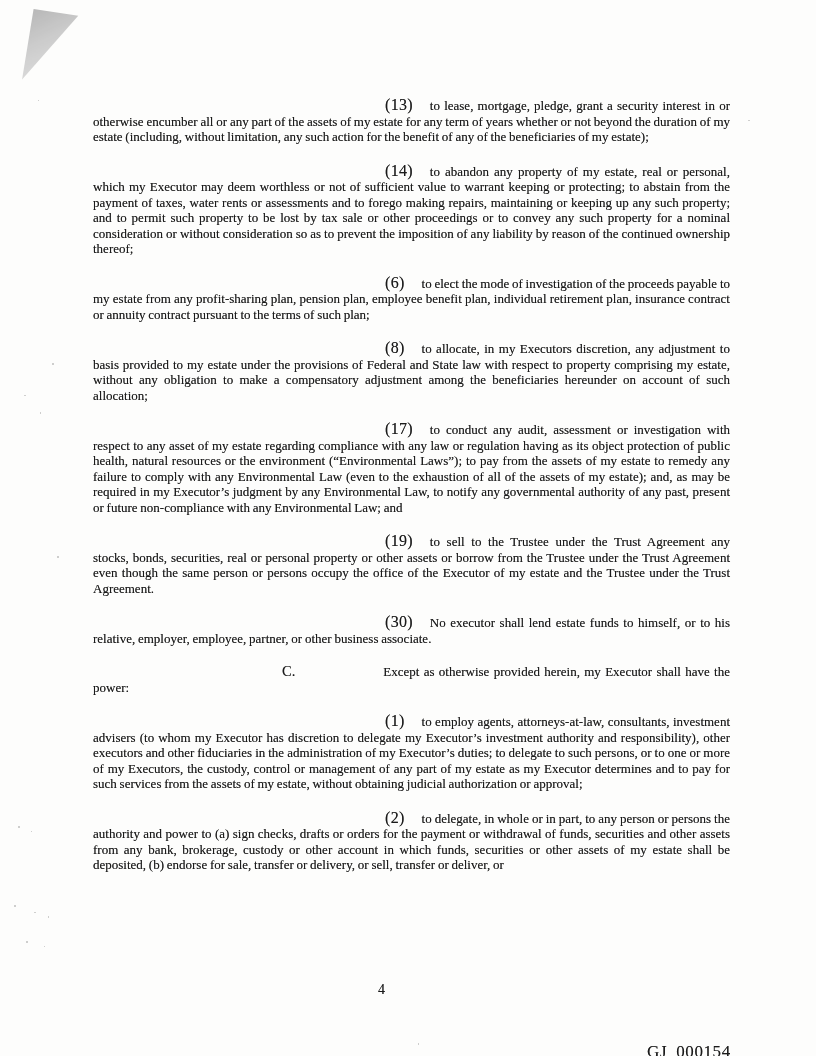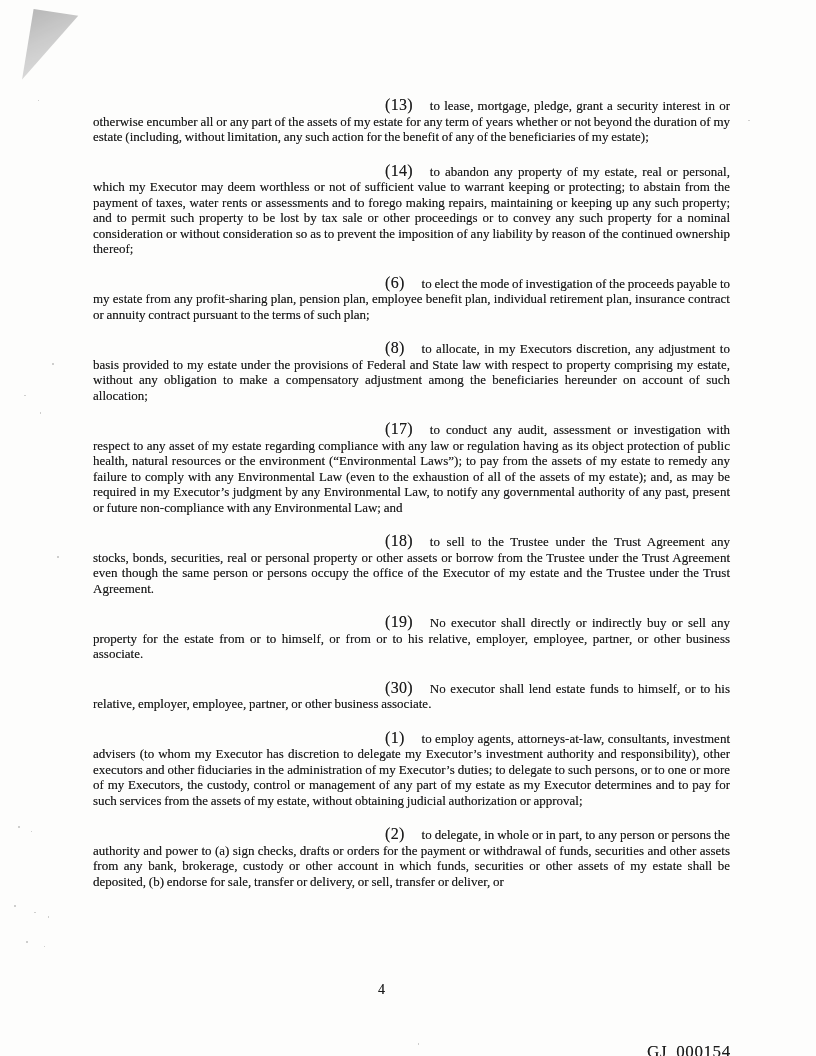--- a/index.html
+++ b/index.html
@@ -105,26 +105,26 @@
     <p class="para"><span class="pnum">(13)</span><span>to lease, mortgage, pledge, grant a security interest in or otherwise encumber all or any part of the assets of my estate for any term of years whether or not beyond the duration of my estate (including, without limitation, any such action for the benefit of any of the beneficiaries of my estate);</span></p>
 
     <p class="para"><span class="pnum">(14)</span><span>to abandon any property of my estate, real or personal, which my Executor may deem worthless or not of sufficient value to warrant keeping or protecting; to abstain from the payment of taxes, water rents or assessments and to forego making repairs, maintaining or keeping up any such property; and to permit such property to be lost by tax sale or other proceedings or to convey any such property for a nominal consideration or without consideration so as to prevent the imposition of any liability by reason of the continued ownership thereof;</span></p>
 
     <p class="para"><span class="pnum">(6)</span><span>to elect the mode of investigation of the proceeds payable to my estate from any profit-sharing plan, pension plan, employee benefit plan, individual retirement plan, insurance contract or annuity contract pursuant to the terms of such plan;</span></p>
 
     <p class="para"><span class="pnum">(8)</span><span>to allocate, in my Executors discretion, any adjustment to basis provided to my estate under the provisions of Federal and State law with respect to property comprising my estate, without any obligation to make a compensatory adjustment among the beneficiaries hereunder on account of such allocation;</span></p>
 
     <p class="para"><span class="pnum">(17)</span><span>to conduct any audit, assessment or investigation with respect to any asset of my estate regarding compliance with any law or regulation having as its object protection of public health, natural resources or the environment (“Environmental Laws”); to pay from the assets of my estate to remedy any failure to comply with any Environmental Law (even to the exhaustion of all of the assets of my estate); and, as may be required in my Executor’s judgment by any Environmental Law, to notify any governmental authority of any past, present or future non-compliance with any Environmental Law; and</span></p>
 
-    <p class="para"><span class="pnum">(18)</span><span>to sell to the Trustee under the Trust Agreement any stocks, bonds, securities, real or personal property or other assets or borrow from the Trustee under the Trust Agreement even though the same person or persons occupy the office of the Executor of my estate and the Trustee under the Trust Agreement.</span></p>
+    <p class="para"><span class="pnum">(19)</span><span>to sell to the Trustee under the Trust Agreement any stocks, bonds, securities, real or personal property or other assets or borrow from the Trustee under the Trust Agreement even though the same person or persons occupy the office of the Executor of my estate and the Trustee under the Trust Agreement.</span></p>
 
-    <p class="para"><span class="pnum">(19)</span><span>No executor shall directly or indirectly buy or sell any property for the estate from or to himself, or from or to his relative, employer, employee, partner, or other business associate.</span></p>
 
     <p class="para"><span class="pnum">(30)</span><span>No executor shall lend estate funds to himself, or to his relative, employer, employee, partner, or other business associate.</span></p>
 
+    <p class="sec"><span class="sletter">C.</span><span>Except as otherwise provided herein, my Executor shall have the power:</span></p>
 
     <p class="para"><span class="pnum">(1)</span><span>to employ agents, attorneys-at-law, consultants, investment advisers (to whom my Executor has discretion to delegate my Executor’s investment authority and responsibility), other executors and other fiduciaries in the administration of my Executor’s duties; to delegate to such persons, or to one or more of my Executors, the custody, control or management of any part of my estate as my Executor determines and to pay for such services from the assets of my estate, without obtaining judicial authorization or approval;</span></p>
 
     <p class="para"><span class="pnum">(2)</span><span>to delegate, in whole or in part, to any person or persons the authority and power to (a) sign checks, drafts or orders for the payment or withdrawal of funds, securities and other assets from any bank, brokerage, custody or other account in which funds, securities or other assets of my estate shall be deposited, (b) endorse for sale, transfer or delivery, or sell, transfer or deliver, or</span></p>
 
   </div>
 
   <div class="pageno">4</div>
 
   <div class="bates">GJ_000154</div>

